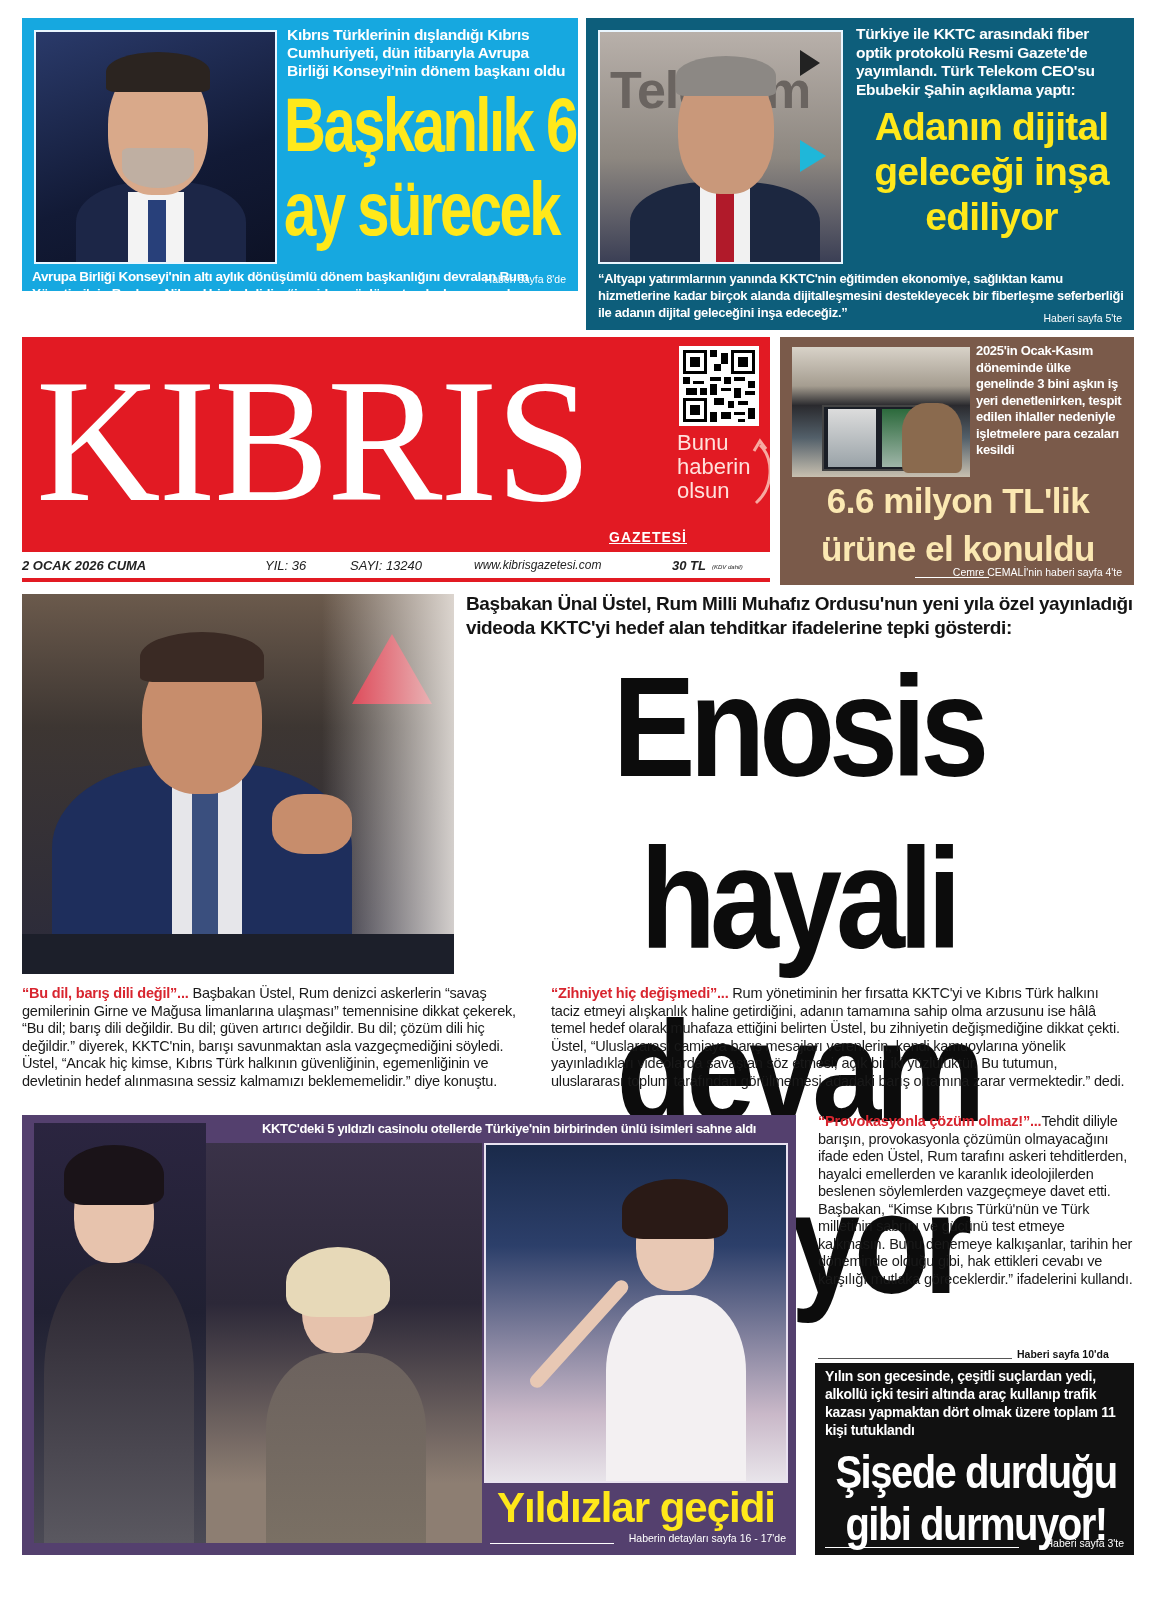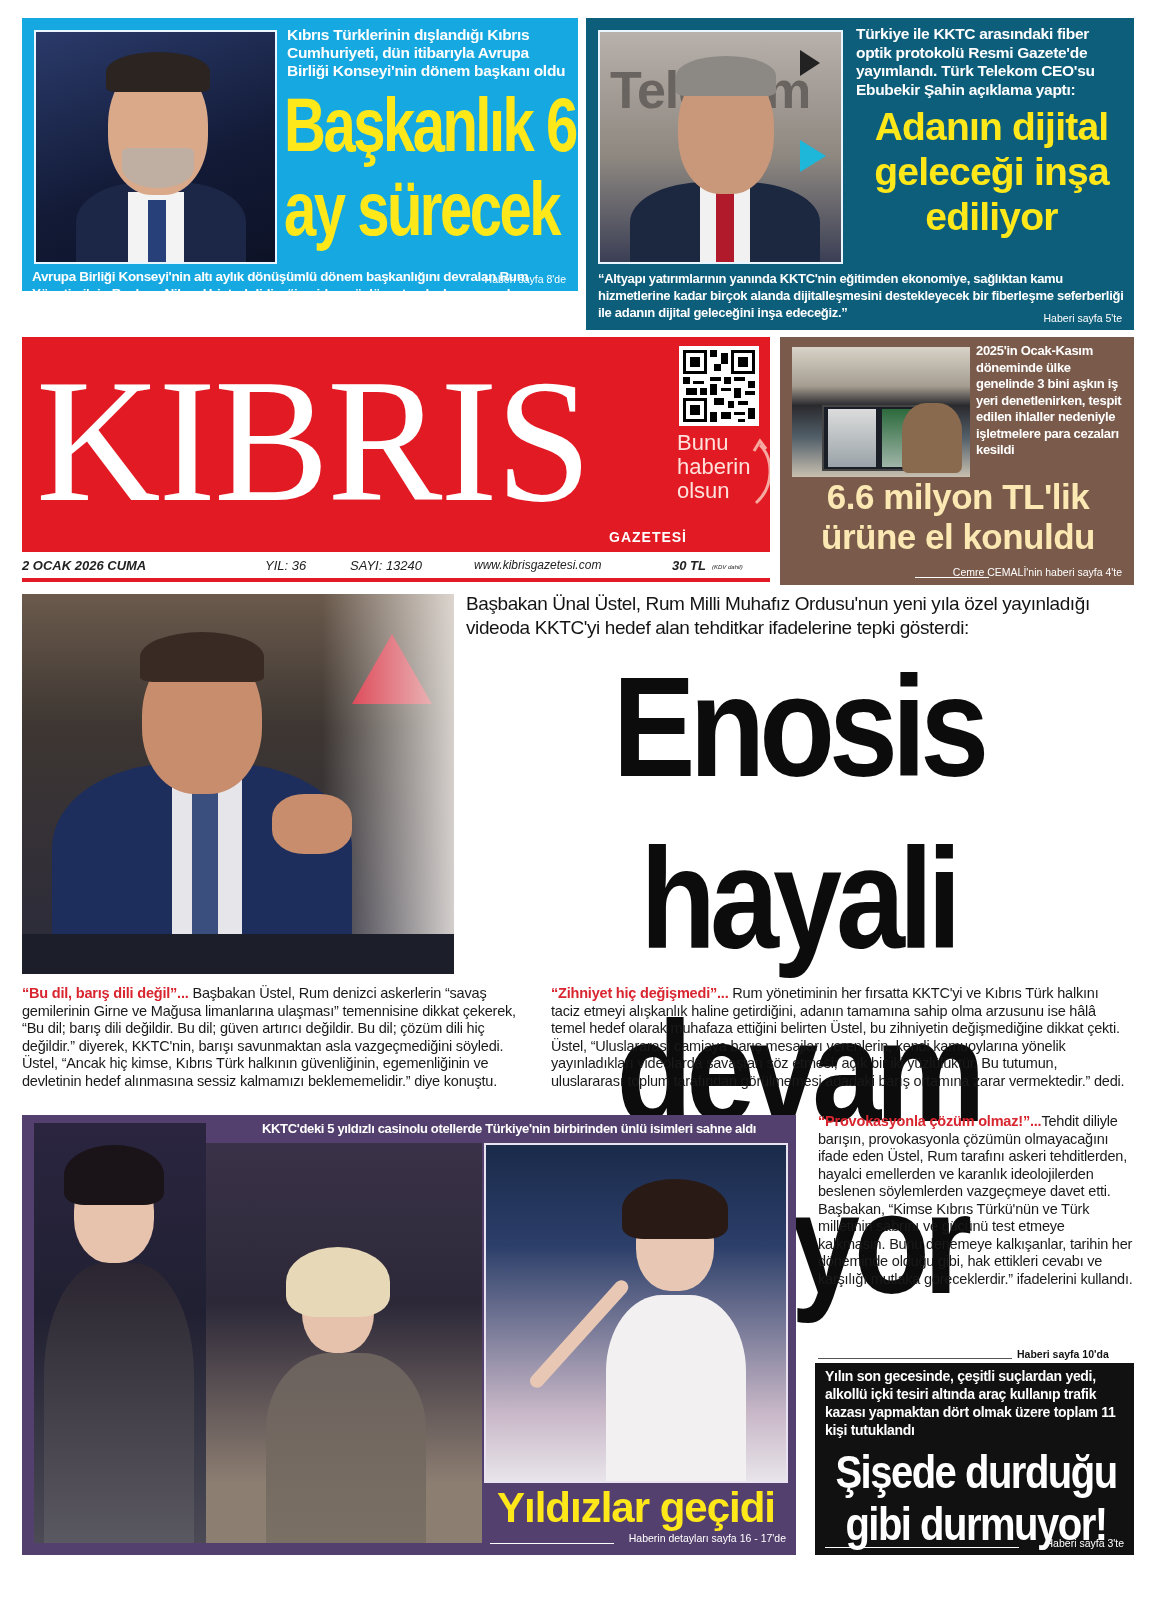--- a/index.html
+++ b/index.html
@@ -23,42 +23,42 @@
   #box-telekom .photo { left: 12px; top: 12px; width: 245px; height: 234px; background: linear-gradient(180deg,#b8b0aa 0%,#8d8780 55%,#3b3f55 100%); border: 2px solid #e9f6ff; overflow: hidden; }
   #box-telekom .logo-text { position: absolute; left: 10px; top: 28px; font-size: 52px; font-weight: 700; color: #6a6460; letter-spacing: -1px; }
   #box-telekom .kicker { left: 270px; top: 7px; width: 272px; color: #fff; font-size: 15.5px; line-height: 18.5px; font-weight: 700; letter-spacing: -0.3px; }
   #box-telekom .headline { left: 268px; top: 86px; width: 275px; color: #ffe81a; font-size: 39px; line-height: 45px; font-weight: 700; text-align: center; letter-spacing: -0.8px; }
   #box-telekom .body { left: 12px; top: 252px; width: 530px; color: #fff; font-size: 13px; line-height: 17px; font-weight: 700; letter-spacing: -0.3px; }
   #box-telekom .ref { right: 12px; bottom: 6px; color: #fff; font-size: 10.5px; }
 
   
   #masthead { left: 22px; top: 337px; width: 748px; height: 215px; background: #e21a23; overflow: hidden; }
   #masthead .logo { left: 14px; top: 6px; color: #fff; font-family: "Liberation Serif", serif; font-size: 176px; line-height: 196px; letter-spacing: -2px; transform: scaleX(0.98); transform-origin: left top; }
-  #masthead .gazetesi { left: 587px; top: 192px; color: #fff; font-size: 14px; font-weight: 700; letter-spacing: 1px; }
+  #masthead .gazetesi { left: 587px; top: 192px; color: #fff; font-size: 14px; font-weight: 700; letter-spacing: 1px; text-decoration: underline; }
   #qr { left: 657px; top: 9px; width: 80px; height: 80px; background: #fff; padding: 4px; }
   #qr svg { width: 72px; height: 72px; display: block; }
   #masthead .okut { left: 655px; top: 94px; color: #ffe1dc; font-size: 22px; line-height: 24px; }
   #masthead .arrow { left: 730px; top: 100px; width: 24px; height: 70px; }
 
   #dateline { left: 22px; top: 556px; width: 748px; height: 22px; font-size: 13px; font-weight: 700; color: #222; }
   #dateline span { position: absolute; top: 2px; white-space: nowrap; font-style: italic; }
   #dateline .kdv { font-size: 6px; font-weight: 400; }
   #redrule { left: 22px; top: 578px; width: 748px; height: 4px; background: #e21a23; }
 
   
   #box-brown { left: 780px; top: 337px; width: 354px; height: 248px; background: #7a5a4a; }
   #box-brown .photo { left: 12px; top: 10px; width: 178px; height: 130px; background: linear-gradient(180deg,#d8d2c8 0%,#a59d90 30%,#2a2a2e 45%,#53606a 70%,#c8c0b0 100%); overflow: hidden; }
   #box-brown .kicker { left: 196px; top: 6px; width: 155px; color: #fff; font-size: 13px; line-height: 16.5px; font-weight: 700; letter-spacing: -0.3px; }
-  #box-brown .headline { left: 8px; top: 140px; width: 340px; color: #fbe8b2; font-size: 35px; line-height: 40px; font-weight: 700; text-align: center; letter-spacing: -0.5px; }
+  #box-brown .headline { left: 8px; top: 140px; width: 340px; color: #fbe8b2; font-size: 35px; line-height: 48px; font-weight: 700; text-align: center; letter-spacing: -0.5px; }
   #box-brown .ref { right: 12px; top: 229px; color: #fff; font-size: 10.5px; }
   #box-brown .refline { left: 135px; top: 240px; width: 74px; height: 1px; background: #fff; }
 
   
   #main-photo { left: 22px; top: 594px; width: 432px; height: 380px; background: linear-gradient(180deg,#6b5a4c 0%,#3d3632 35%,#2a2a3b 100%); overflow: hidden; }
-  #main-kicker { left: 466px; top: 592px; width: 670px; font-size: 19px; line-height: 24px; font-weight: 400; color: #141414; letter-spacing: -0.4px; }
+  #main-kicker { left: 466px; top: 592px; width: 670px; font-size: 19px; line-height: 24px; font-weight: 700; color: #141414; letter-spacing: -0.4px; }
   #main-headline { left: 458px; top: 640px; width: 680px; font-size: 124px; line-height: 150px; font-weight: 700; color: #0c0c0c; letter-spacing: -6px; text-align: center; transform: scaleY(1.15); transform-origin: center top; }
 
   .col { font-size: 14.5px; line-height: 17.5px; color: #1a1a1a; letter-spacing: -0.2px; }
   .col .lead { color: #d8252f; font-weight: 700; }
   #col1 { left: 22px; top: 985px; width: 512px; }
   #col2 { left: 551px; top: 985px; width: 580px; }
 
   
   #box-purple { left: 22px; top: 1115px; width: 774px; height: 440px; background: #54406e; }
   #box-purple .kicker { left: 200px; top: 6px; color: #fff; font-size: 13px; font-weight: 700; letter-spacing: -0.35px; padding-left: 40px; }

